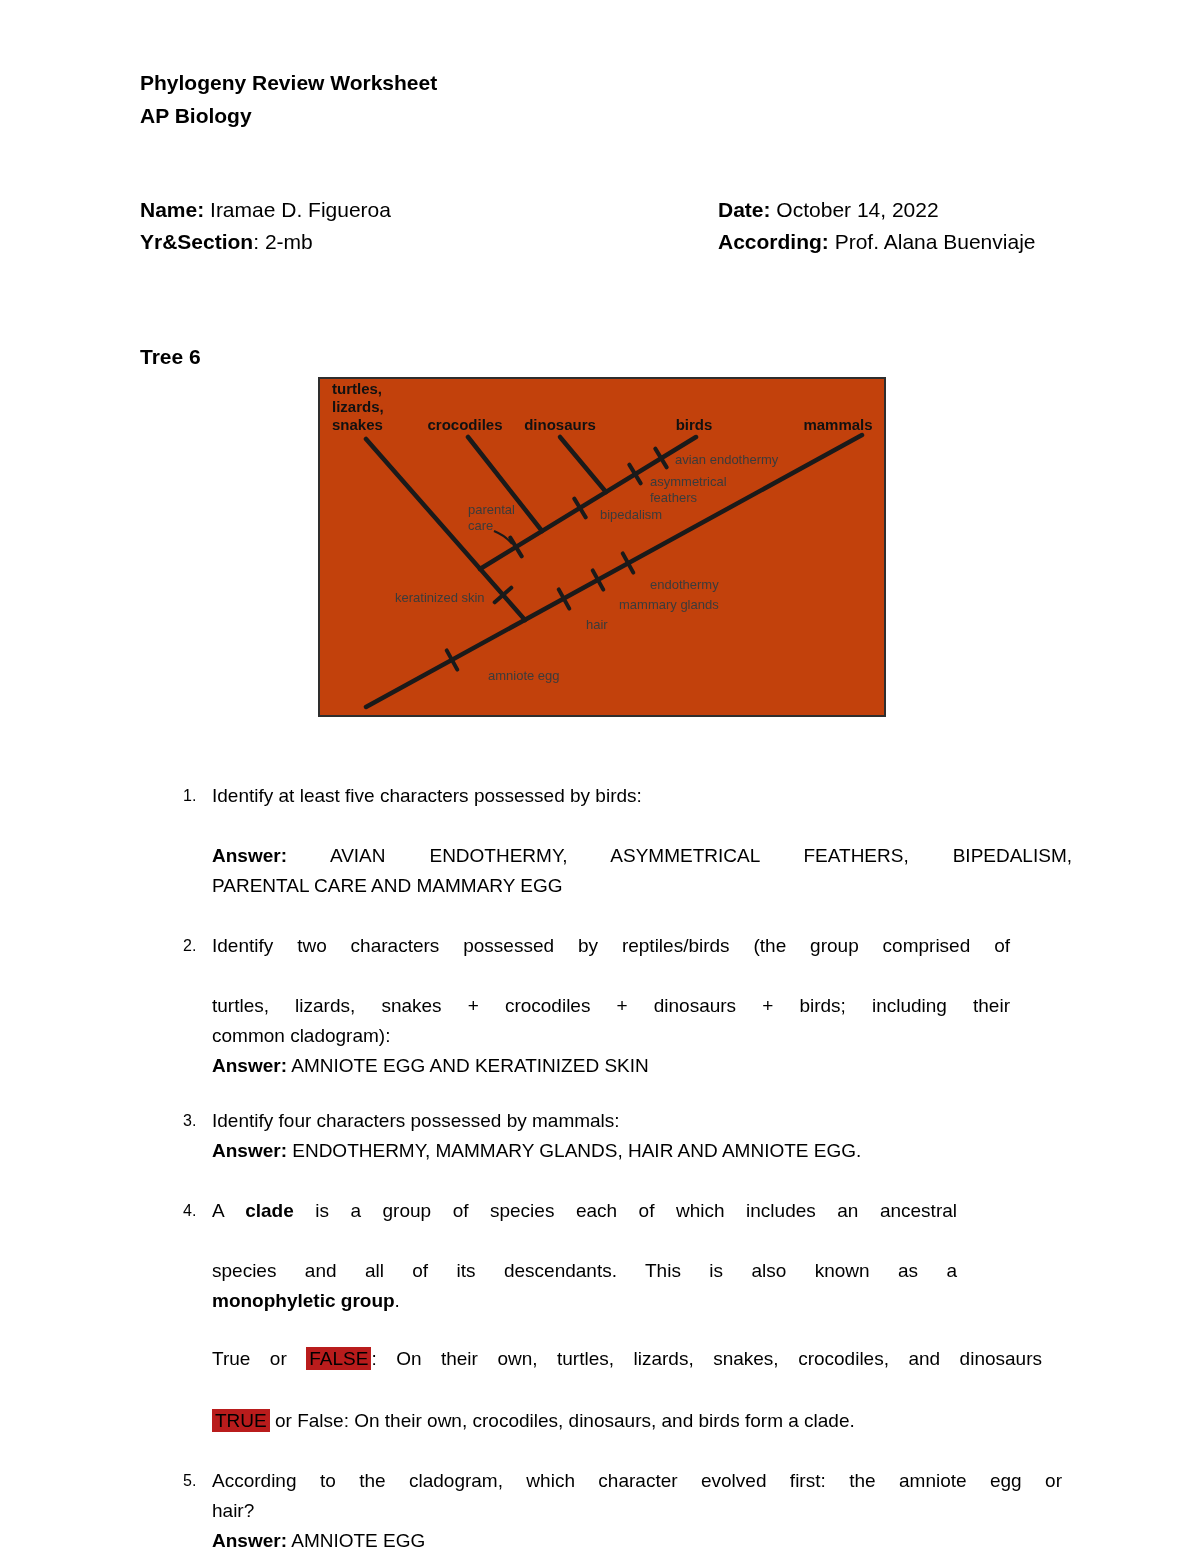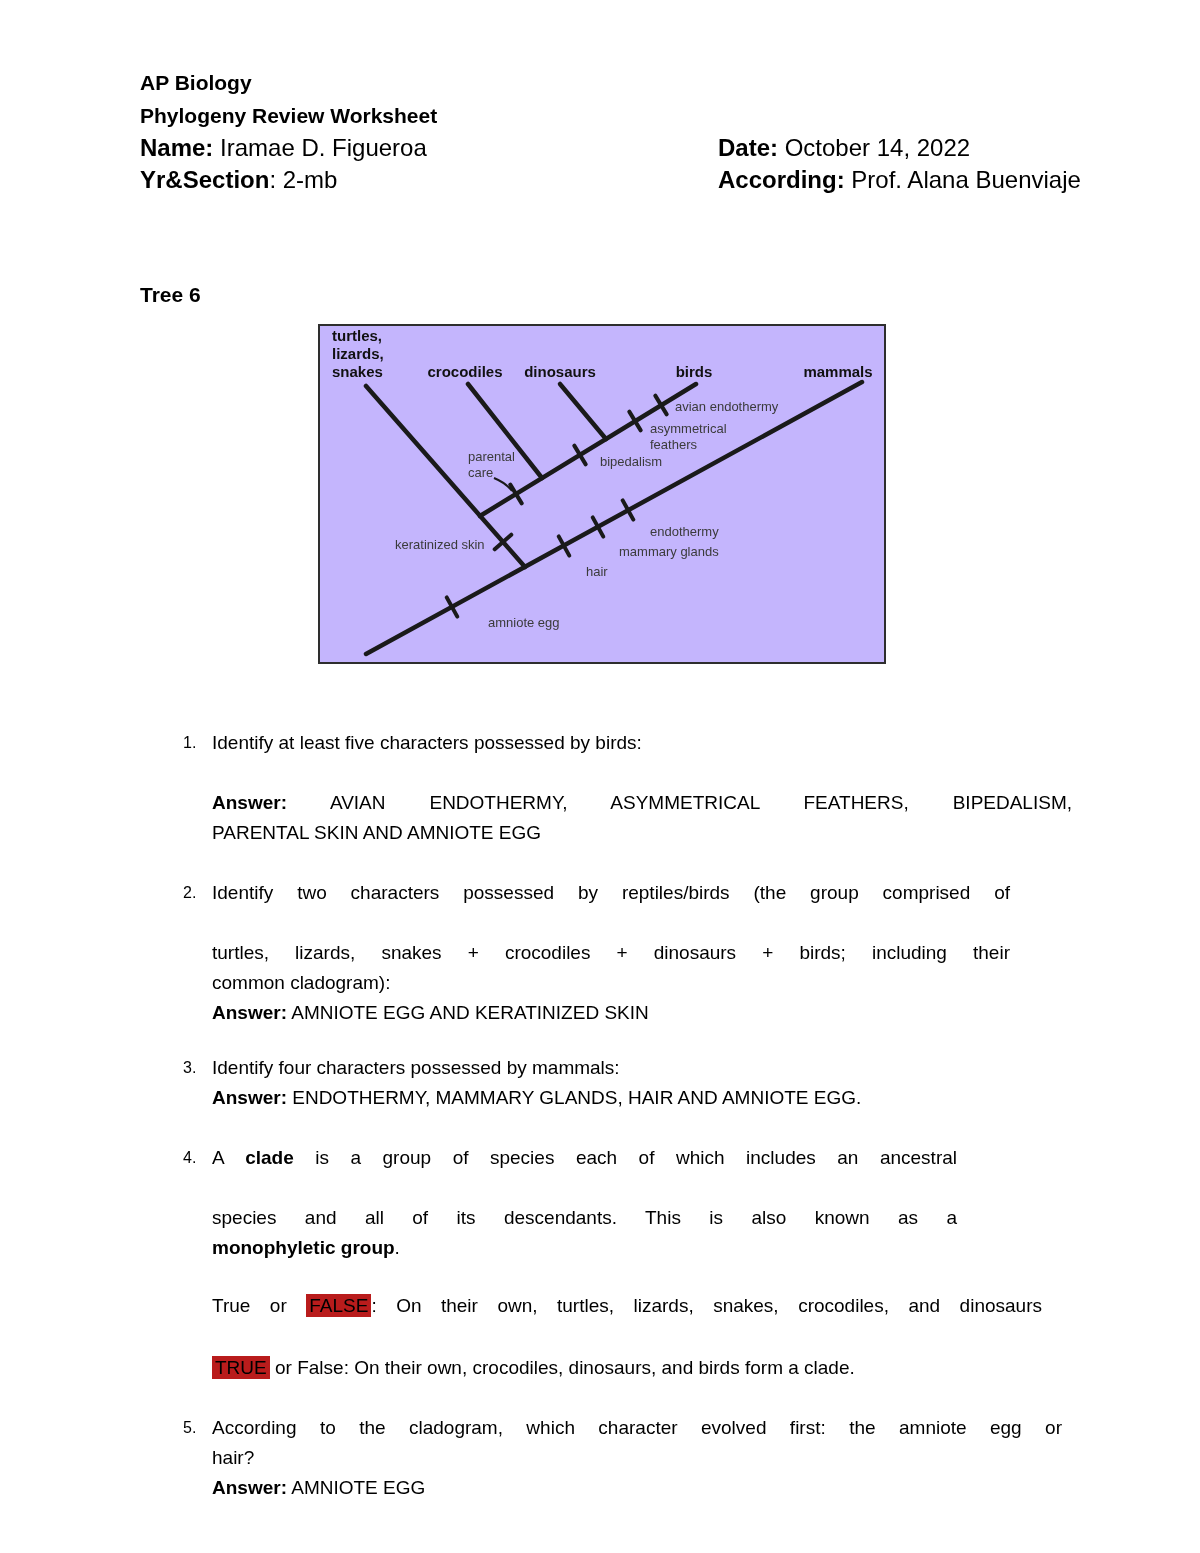--- a/index.html
+++ b/index.html
@@ -5,25 +5,25 @@
   html,body{margin:0;padding:0;}
   body{
     width:1200px;height:1553px;background:#ffffff;color:#000;
     font-family:"Liberation Sans", sans-serif;overflow:hidden;
   }
   .page{position:relative;padding:66px 0 0 140px;width:1060px;}
   .b{font-weight:bold;}
   
   .header{font-size:21px;font-weight:bold;line-height:33px;}
   
-  .info{display:grid;grid-template-columns:578px auto;font-size:24px;line-height:32px;}
+  .info{margin-top:62px;display:grid;grid-template-columns:578px auto;font-size:21px;line-height:32px;}
   
   .tree-caption{margin-top:86px;font-size:21px;line-height:26px;}
   
-  .figure{margin-top:16px;margin-left:178px;width:564px;height:336px;border:2px solid #2e2e2e;background:#c4b5fd;}
+  .figure{margin-top:7px;margin-left:178px;width:564px;height:336px;border:2px solid #2e2e2e;background:#c2410c;}
   svg text{font-family:"Liberation Sans", sans-serif;}
   .taxon{font-size:15px;font-weight:bold;fill:#111;}
   .char{font-size:13px;fill:#3b3b3b;}
   
   .questions{margin-top:64px;font-size:19px;line-height:30px;}
   .q{position:relative;padding-left:72px;margin-bottom:25px;}
   .qnum{position:absolute;left:43px;top:0;font-size:16px;line-height:30px;}
   .just{text-align:justify;text-align-last:justify;margin-top:30px;}
   .w860{width:860px;}
   .w798{width:798px;}
@@ -35,22 +35,22 @@
   .tf2{margin-top:32px;}
   .q5{margin-top:30px;}
   .hl{background:#b91c1c;padding:1px 3px;}
 </style>
 </head>
 <body>
 
 <div class="page">
 
   <div class="header">
+    <div>Phylogeny Review Worksheet</div>
     <div>AP Biology</div>
-    <div>Phylogeny Review Worksheet</div>
   </div>
 
   <div class="info">
     <div><span class="b">Name:</span> <span>Iramae D. Figueroa</span></div>
     <div><span class="b">Date:</span> <span>October 14, 2022</span></div>
     <div><span class="b">Yr&amp;Section</span><span>:</span> <span>2-mb</span></div>
     <div><span class="b">According:</span> <span>Prof. Alana Buenviaje</span></div>
   </div>
 
   <div class="tree-caption b">Tree 6</div>
@@ -107,21 +107,21 @@
       <text class="char" x="168" y="301">amniote egg</text>
     </svg>
   </div>
 
   <div class="questions">
 
     <div class="q">
       <span class="qnum">1.</span>
       <div>Identify at least five characters possessed by birds:</div>
       <div class="just w860"><span class="b">Answer:</span> <span>AVIAN ENDOTHERMY, ASYMMETRICAL FEATHERS, BIPEDALISM,</span></div>
-      <div class="w860">PARENTAL SKIN AND AMNIOTE EGG</div>
+      <div class="w860">PARENTAL CARE AND MAMMARY EGG</div>
     </div>
 
     <div class="q">
       <span class="qnum">2.</span>
       <div class="just w798">Identify two characters possessed by reptiles/birds (the group comprised of</div>
       <div class="just w798">turtles, lizards, snakes + crocodiles + dinosaurs + birds; including their</div>
       <div>common cladogram):</div>
       <div><span class="b">Answer:</span> <span>AMNIOTE EGG AND KERATINIZED SKIN</span></div>
     </div>
 

